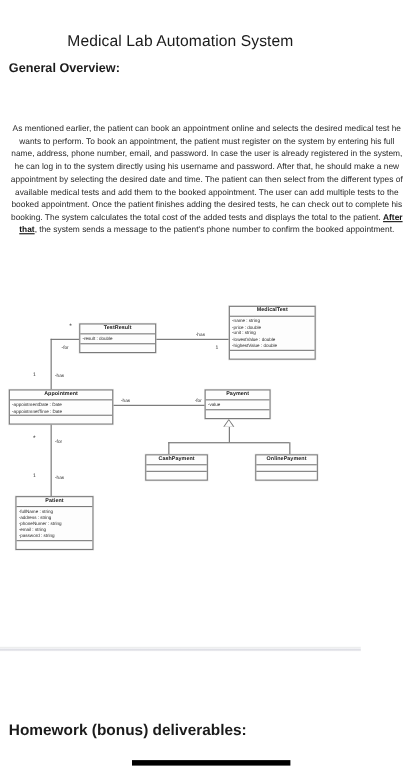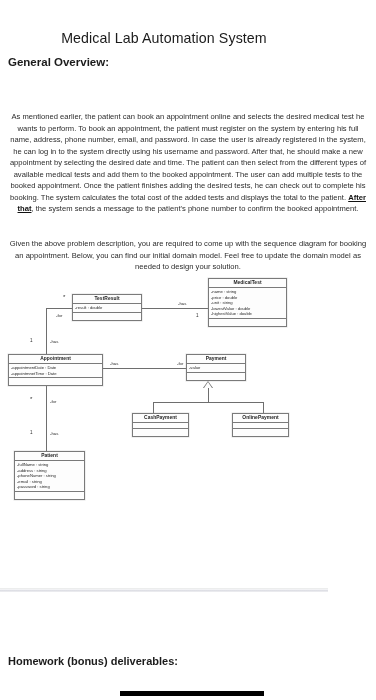--- a/index.html
+++ b/index.html
@@ -49,21 +49,21 @@
   .bold-underline {
     font-weight: 700;
     text-decoration: underline;
     color: #111;
   }
 
   .hw-heading {
     position: absolute;
     left: 8px;
     top: 655px;
-    font-size: 11px;
+    font-size: 14px;
     font-weight: 700;
     color: #1b1b1b;
   }
   .hw-item {
     position: absolute;
     left: 8px;
     top: 684px;
     font-size: 8.4px;
     font-weight: 700;
     color: #1b1b1b;
@@ -171,21 +171,20 @@
 <body>
 
 <div id="page">
 
   <div class="doc-title">Medical Lab Automation System</div>
 
   <div class="section-heading">General Overview:</div>
 
   <div class="body-para" id="para-1"><span>As mentioned earlier, the patient can book an appointment online and selects the desired medical test he wants to perform. To book an appointment, the patient must register on the system by entering his full name, address, phone number, email, and password. In case the user is already registered in the system, he can log in to the system directly using his username and password. After that, he should make a new appointment by selecting the desired date and time. The patient can then select from the different types of available medical tests and add them to the booked appointment. The user can add multiple tests to the booked appointment. Once the patient finishes adding the desired tests, he can check out to complete his booking. The system calculates the total cost of the added tests and displays the total to the patient. </span><span class="bold-underline">After that</span><span>, the system sends a message to the patient's phone number to confirm the booked appointment.</span></div>
 
-  <div class="body-para" id="para-2">Given the above problem description, you are required to come up with the sequence diagram for booking an appointment. Below, you can find our initial domain model. Feel free to update the domain model as needed to design your solution.</div>
 
   <div id="uml">
 
     <div class="ln h" style="left:142px; top:32px; width:66px;"></div>
 
     <div class="ln v" style="left:46px; top:32px; height:60px;"></div>
     <div class="ln h" style="left:46px; top:32px; width:26px;"></div>
 
     <div class="ln h" style="left:103px; top:92px; width:105px;"></div>
 

